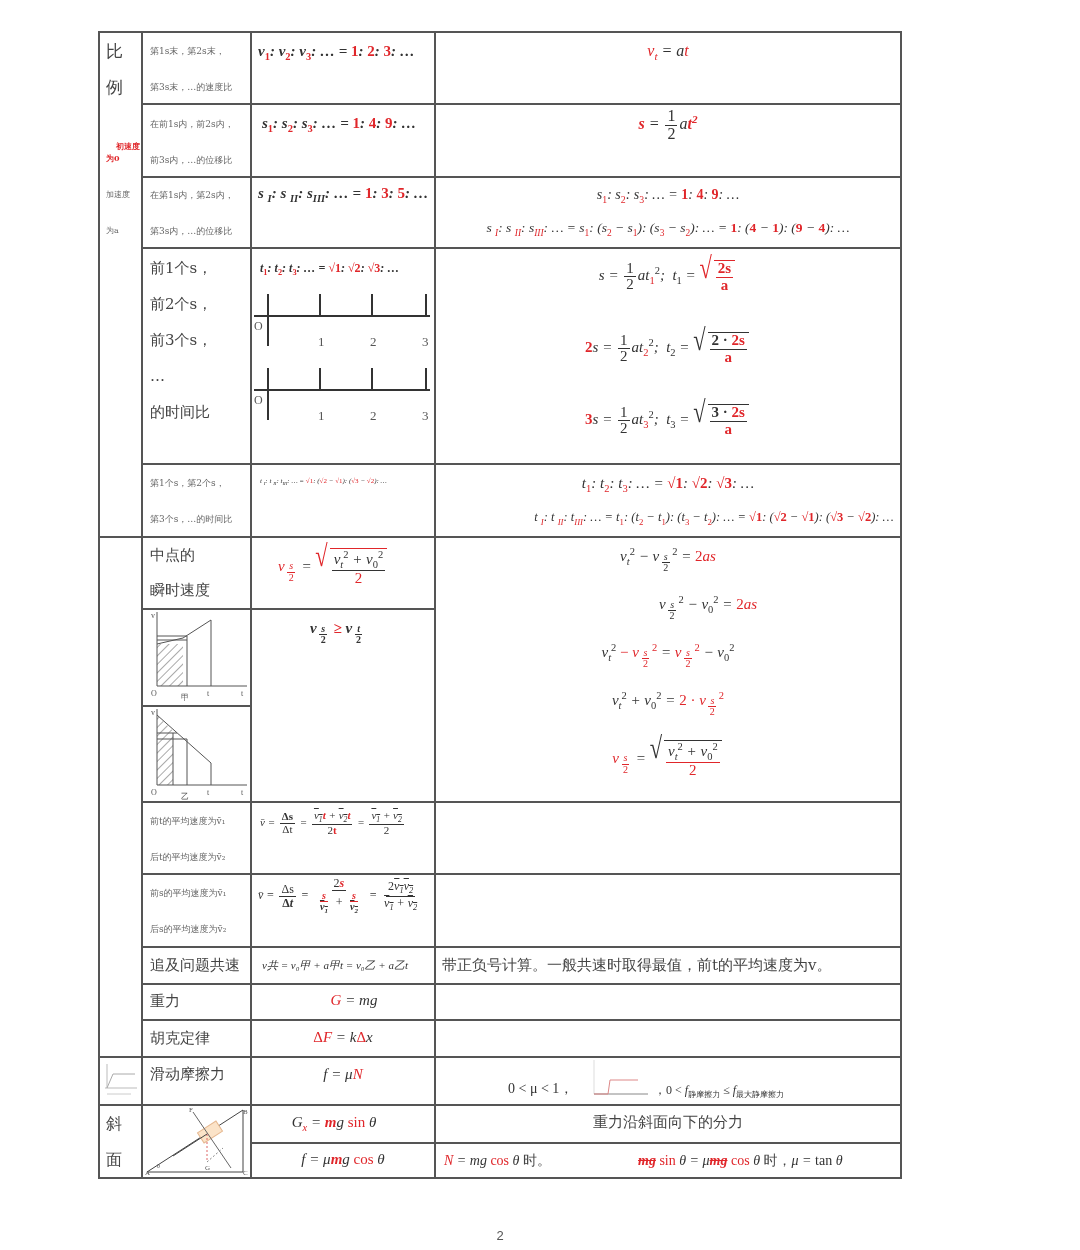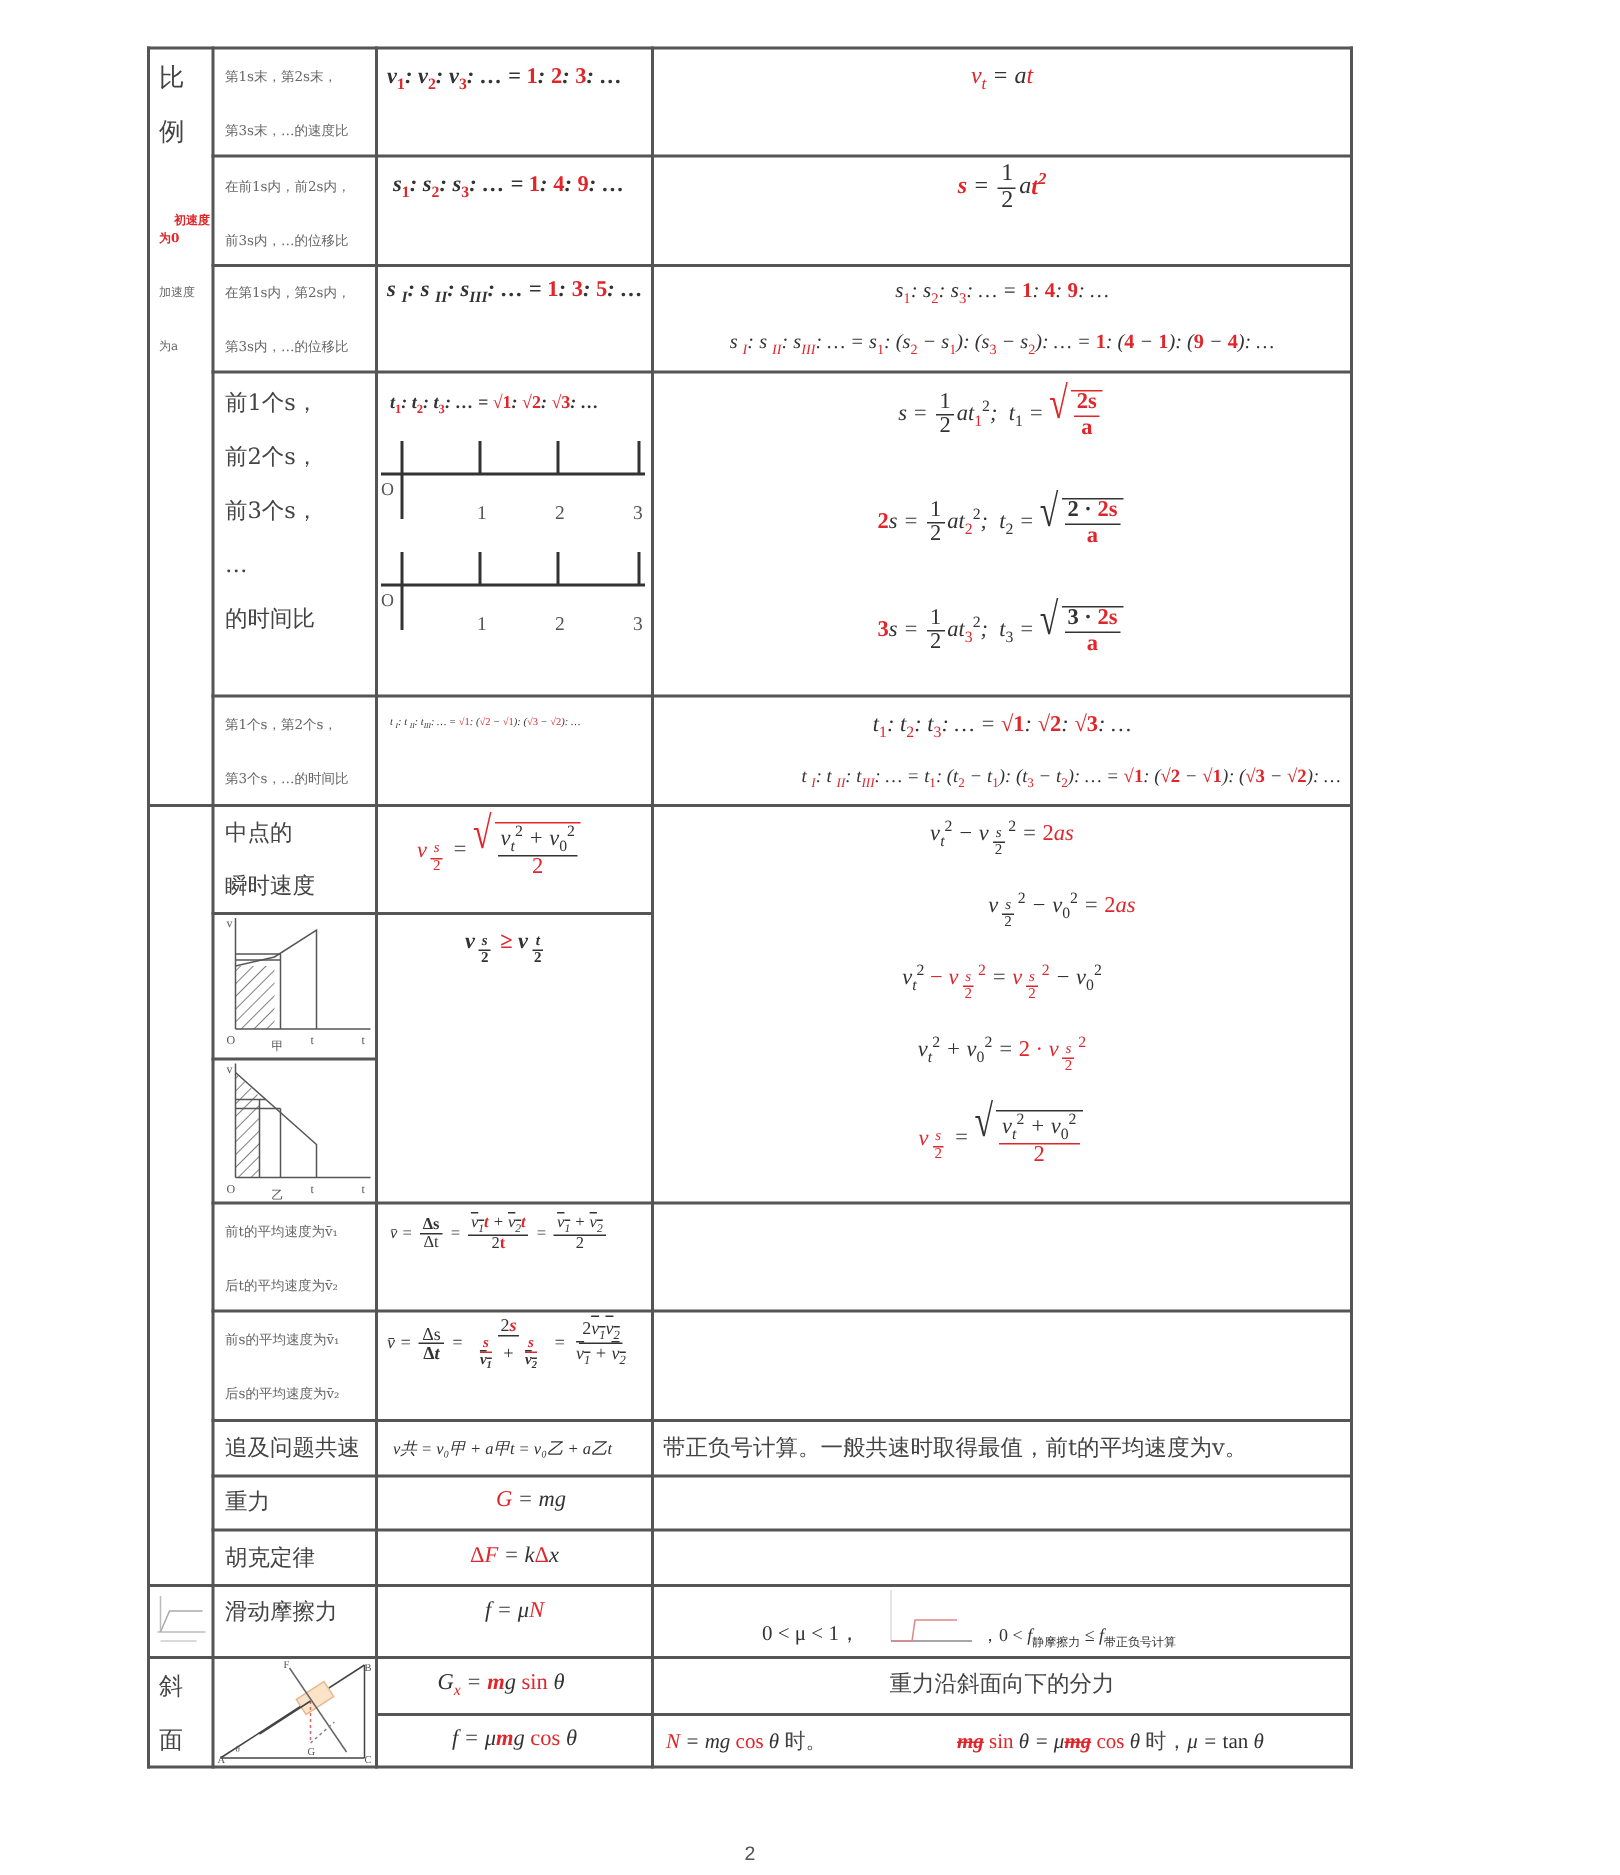--- a/index.html
+++ b/index.html
@@ -364,21 +364,21 @@
   <div class="cell m center" style="left:252px;top:1066px;width:182px;font-size:15px;">
     f = μ<span class="r">N</span>
   </div>
   <div class="cell" style="left:508px;top:1058px;width:390px;height:44px;">
     <span class="m" style="position:absolute;left:0;top:22px;font-size:14px;font-style:normal;">0 &lt; μ &lt; 1，</span>
     <svg style="position:absolute;left:82px;top:0px;" width="60" height="40" viewBox="0 0 60 40">
       <line x1="4" y1="2" x2="4" y2="36" stroke="#ddd" stroke-width="1"></line>
       <line x1="4" y1="36" x2="58" y2="36" stroke="#888" stroke-width="1"></line>
       <polyline points="4,36 18,36 20,22 48,22" fill="none" stroke="#d88" stroke-width="1"></polyline>
     </svg>
-    <span class="m" style="position:absolute;left:146px;top:24px;font-size:12px;font-style:normal;">，0 &lt; <i>f</i><sub style="font-size:8px;">静摩擦力</sub> ≤ <i>f</i><sub style="font-size:8px;">带正负号计算</sub></span>
+    <span class="m" style="position:absolute;left:146px;top:24px;font-size:12px;font-style:normal;">，0 &lt; <i>f</i><sub style="font-size:8px;">静摩擦力</sub> ≤ <i>f</i><sub style="font-size:8px;">最大静摩擦力</sub></span>
   </div>
 
   <div class="cell" style="left:143px;top:1106px;width:106px;height:70px;">
     <svg width="106" height="70" viewBox="0 0 106 70">
       <line x1="4" y1="66" x2="100" y2="66" stroke="#444" stroke-width="1"></line>
       <line x1="100" y1="4" x2="100" y2="66" stroke="#444" stroke-width="1"></line>
       <line x1="4" y1="66" x2="100" y2="4" stroke="#444" stroke-width="1"></line>
       <rect x="56" y="20" width="22" height="12" fill="#fbe3c8" stroke="#e6b890" transform="rotate(-33 67 26)"></rect>
       <line x1="50" y1="6" x2="88" y2="62" stroke="#666" stroke-width="1"></line>
       <line x1="64" y1="28" x2="64" y2="56" stroke="#d66" stroke-width="1" stroke-dasharray="2,2"></line>

